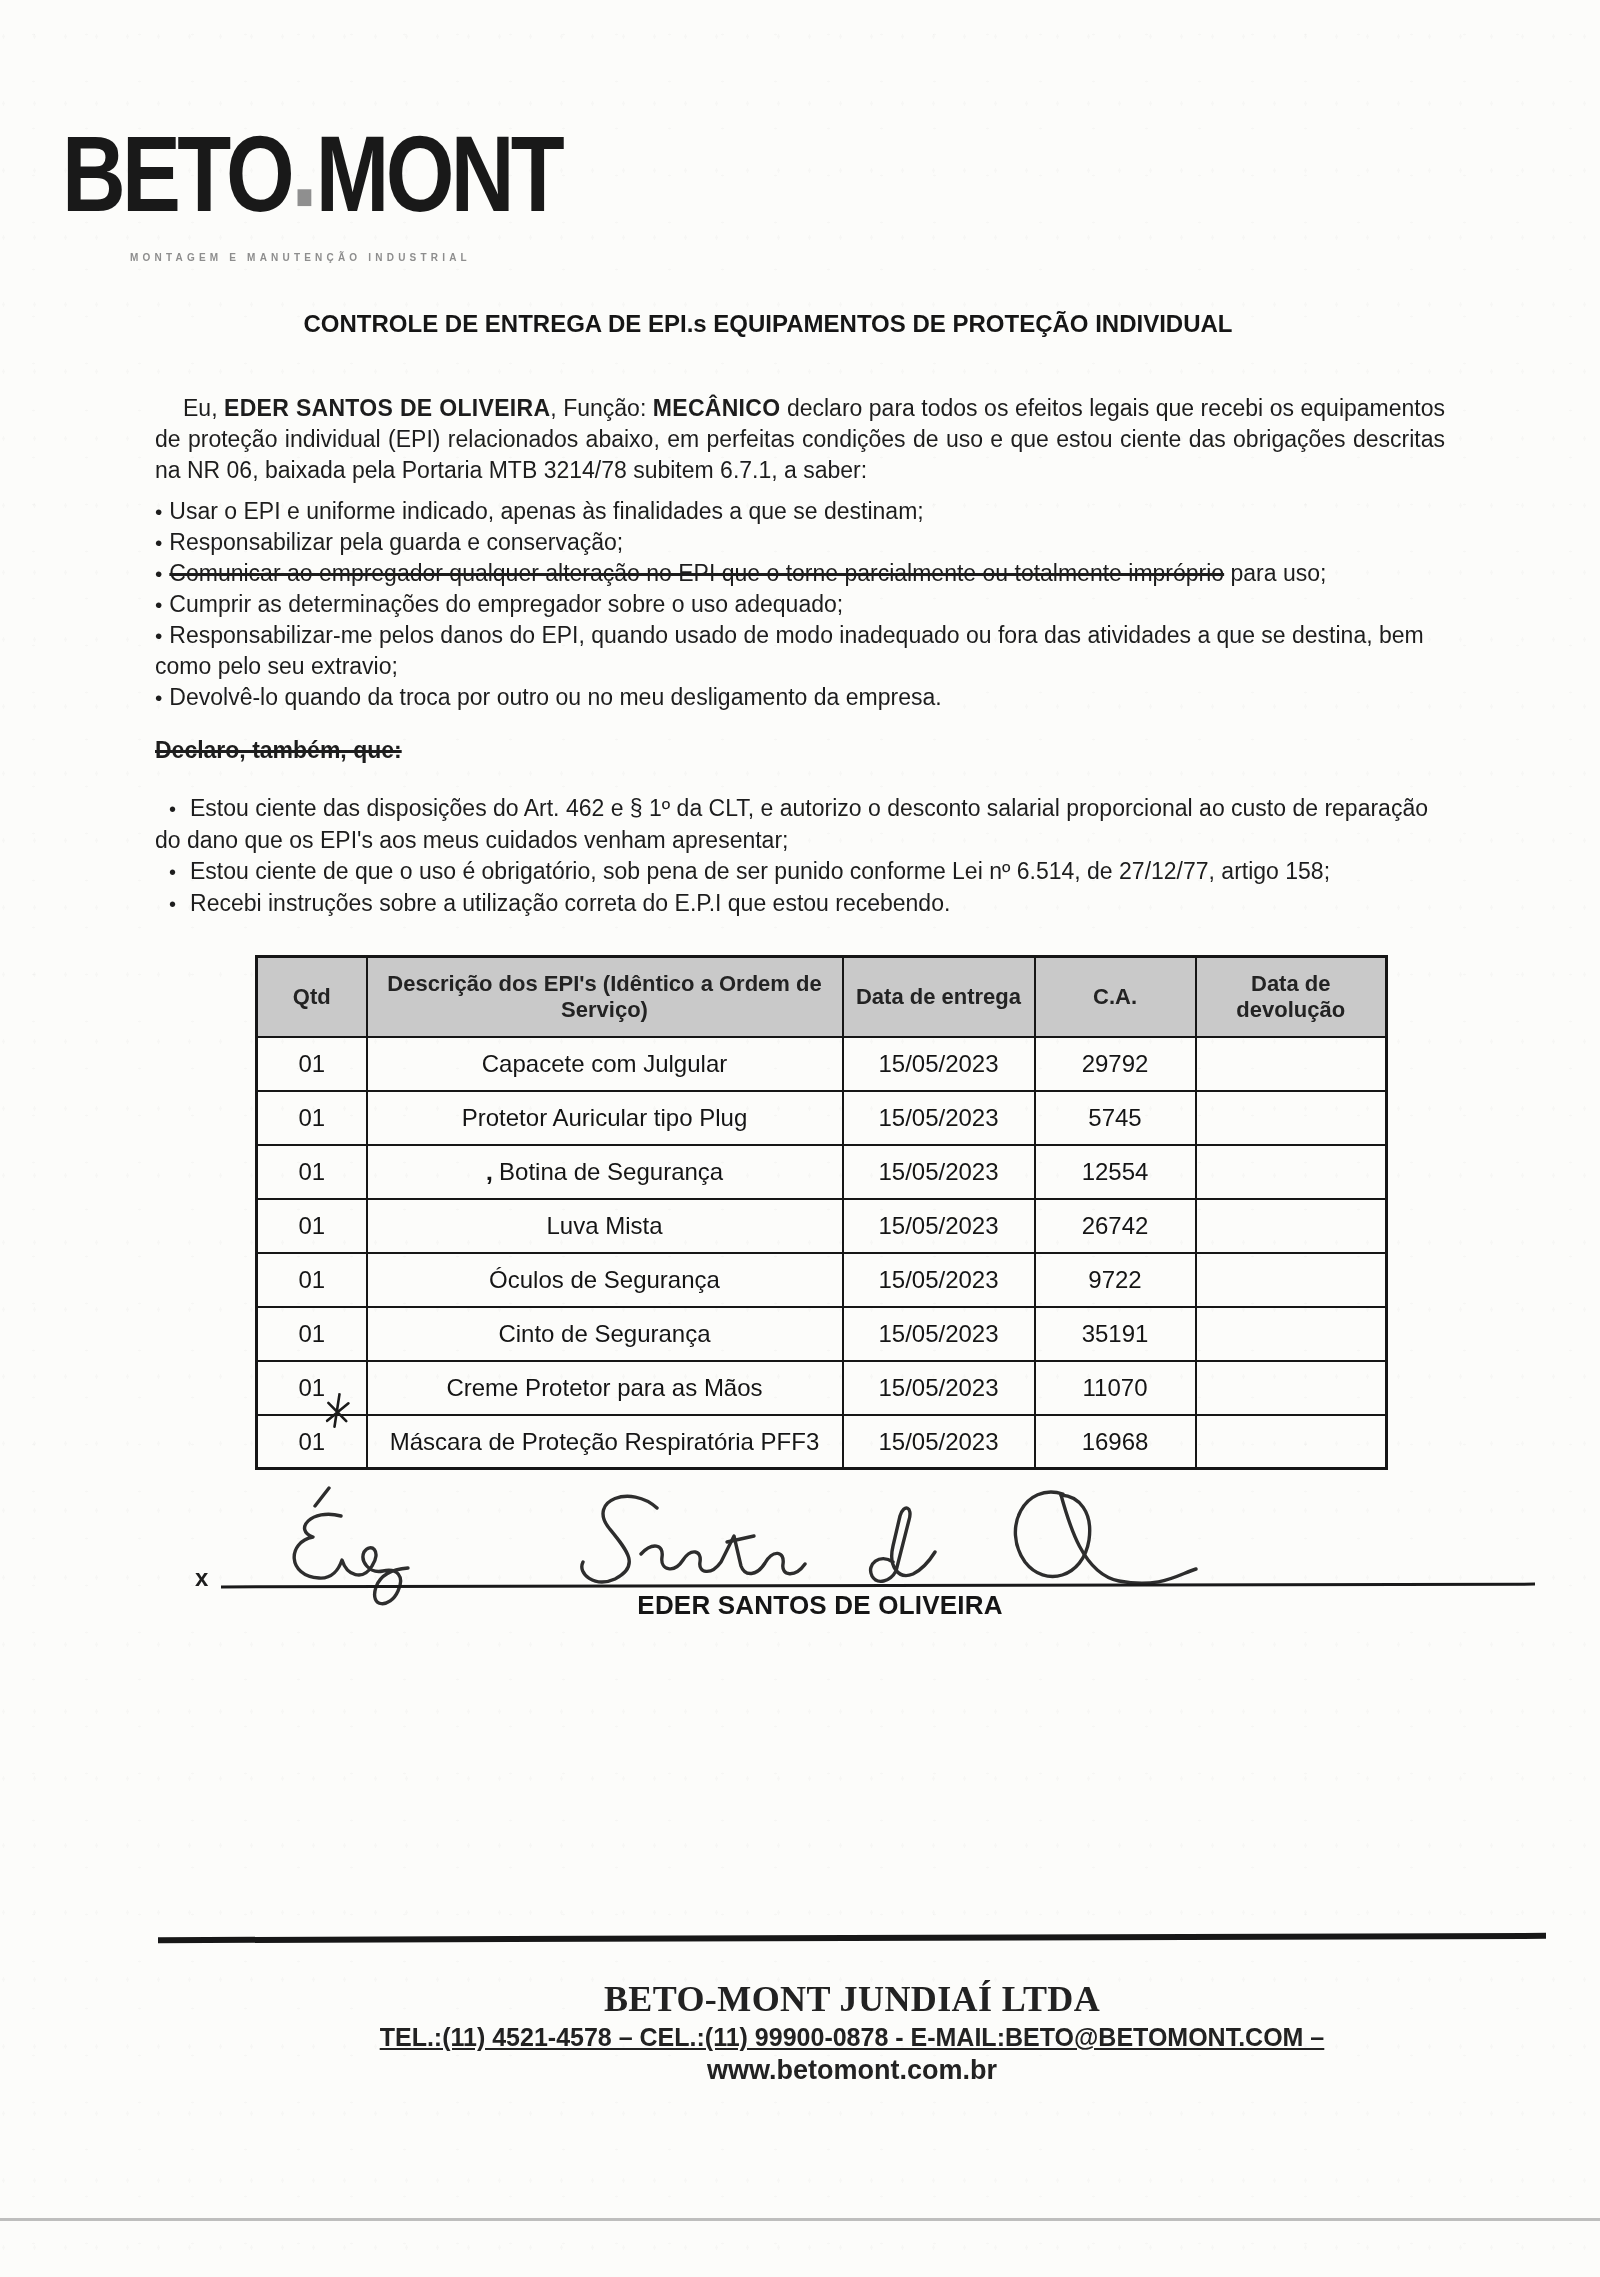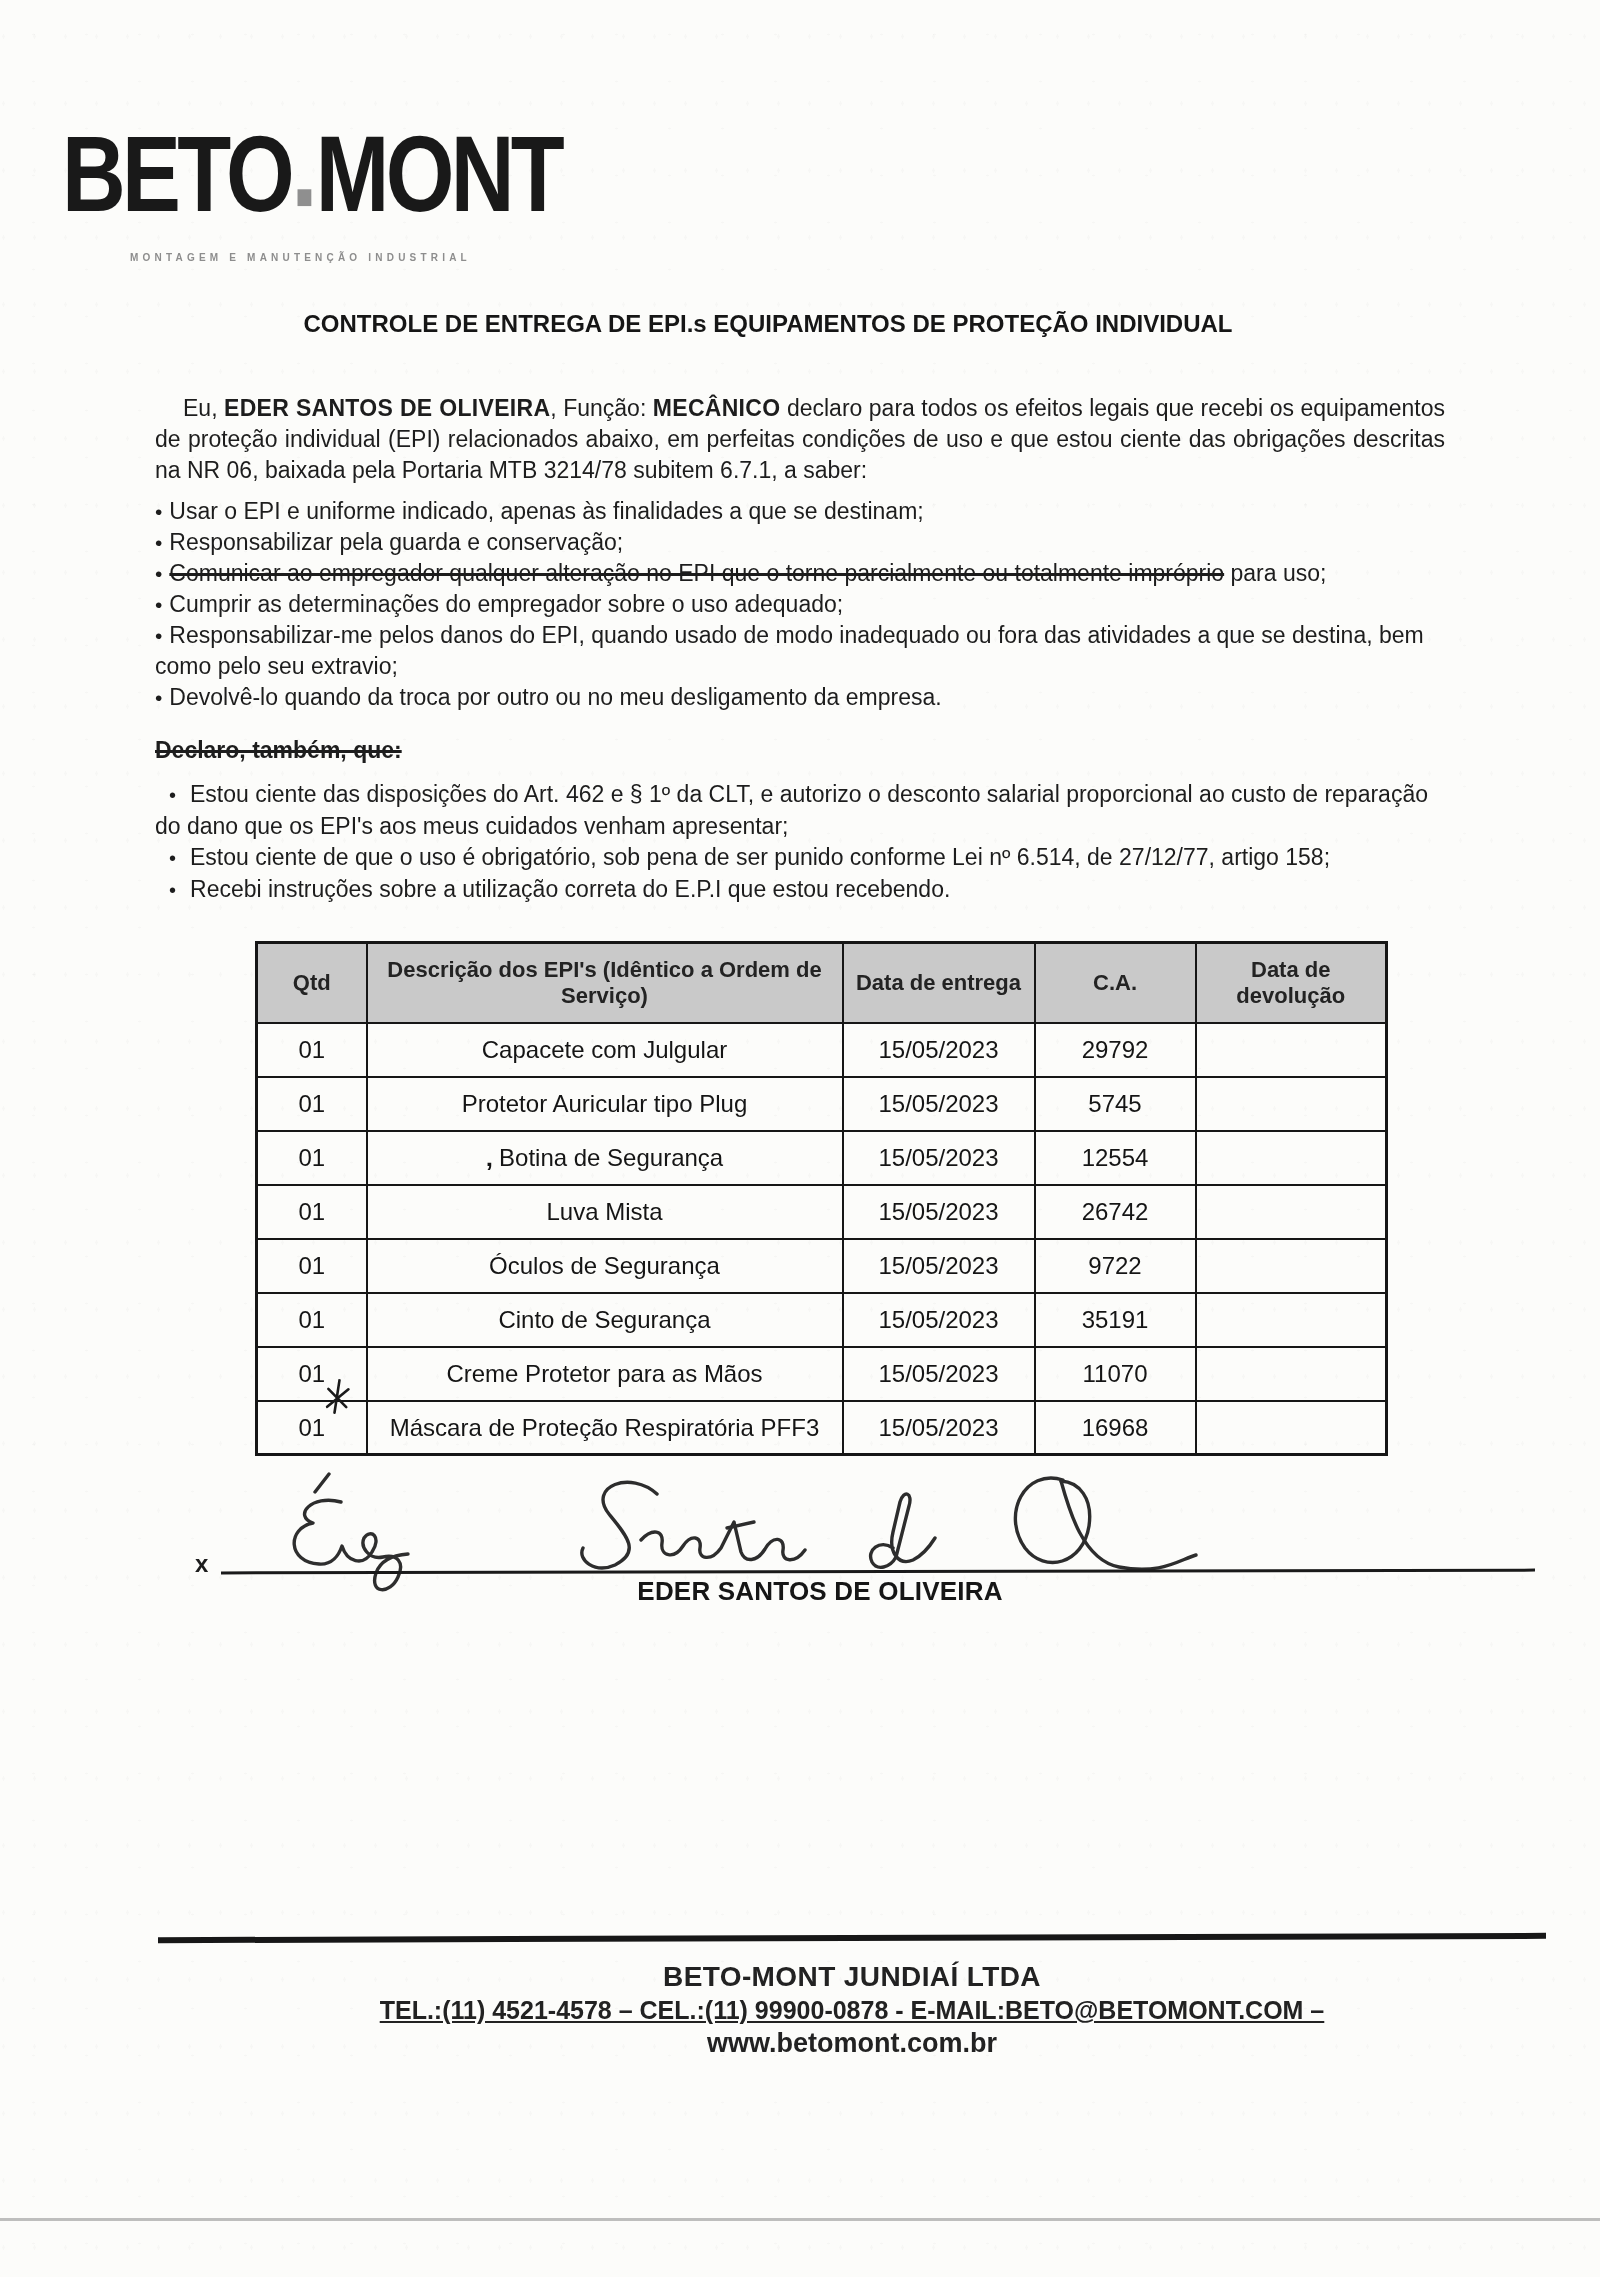--- a/index.html
+++ b/index.html
@@ -24,21 +24,21 @@
                font-size:24px; font-weight:bold; color:#161616; }
   
   .content { position:absolute; left:155px; top:393px; width:1290px; font-size:23px; line-height:31px; }
   .intro { text-align:justify; text-indent:28px; }
   .intro b { letter-spacing:0.3px; }
   ul.plain { list-style:none; margin-top:10px; }
   ul.plain li::before { content:"•"; font-size:21px; margin-right:7px; }
   .struck { text-decoration:line-through; text-decoration-thickness:2.5px; text-decoration-color:#1c1c1c; }
   .declaro-heading { margin-top:22px; font-weight:bold; text-decoration:line-through;
                      text-decoration-thickness:2.5px; }
-  ul.decl { list-style:none; margin-top:13px; }
+  ul.decl { list-style:none; margin-top:27px; }
   ul.decl li { text-indent:14px; }
   ul.decl li::before { content:"•"; font-size:20px; margin-right:14px; }
   ul.decl li + li { margin-top:0; }
   
   table.epi { margin:35px 0 0 100px; width:1130px; border-collapse:collapse; table-layout:fixed;
               font-size:24px; }
   table.epi col.c-qtd { width:110px; } table.epi col.c-desc { width:476px; }
   table.epi col.c-ent { width:192px; } table.epi col.c-ca { width:161px; }
   table.epi col.c-dev { width:191px; }
   table.epi th, table.epi td { border:2.5px solid #161616; text-align:center; vertical-align:middle; padding:2px 4px; }
@@ -54,21 +54,21 @@
   .sig-x { position:absolute; top:76px; left:40px; font-size:24px; font-weight:bold; }
   .sig-line { position:absolute; top:98px; left:66px; width:1314px; height:3px; background:#1a1a1a;
               transform:rotate(-0.12deg); }
   .sig-svg { position:absolute; top:-16px; left:56px; }
   .sig-name { position:absolute; top:104px; left:400px; width:530px; text-align:center;
               font-weight:bold; font-size:26px; letter-spacing:0.2px; color:#161616; }
   
   .footer { position:absolute; top:1935px; left:0; width:1600px; }
   .footer-rule { margin-left:158px; width:1388px; height:6px; background:#171717; transform:rotate(-0.18deg); }
   .footer-texts { margin-left:158px; width:1388px; text-align:center; color:#222; }
-  .footer-company { margin-top:20px; font-size:28px; font-weight:bold; letter-spacing:0.4px; }
+  .footer-company { margin-top:37px; font-size:36px; font-weight:bold; letter-spacing:0.4px;font-family:Liberation Serif, serif; }
   .footer-contact { margin-top:3px; font-size:25px; font-weight:bold;text-decoration:underline; }
   .footer-site { margin-top:3px; font-size:27px; font-weight:bold; }
   .bottom-rule { position:absolute; top:2218px; left:0; width:1600px; height:3px; background:#8a8a8a; opacity:0.55; }
 </style>
 </head>
 <body>
 
 <div class="page">
 
   <div class="logo-block">

